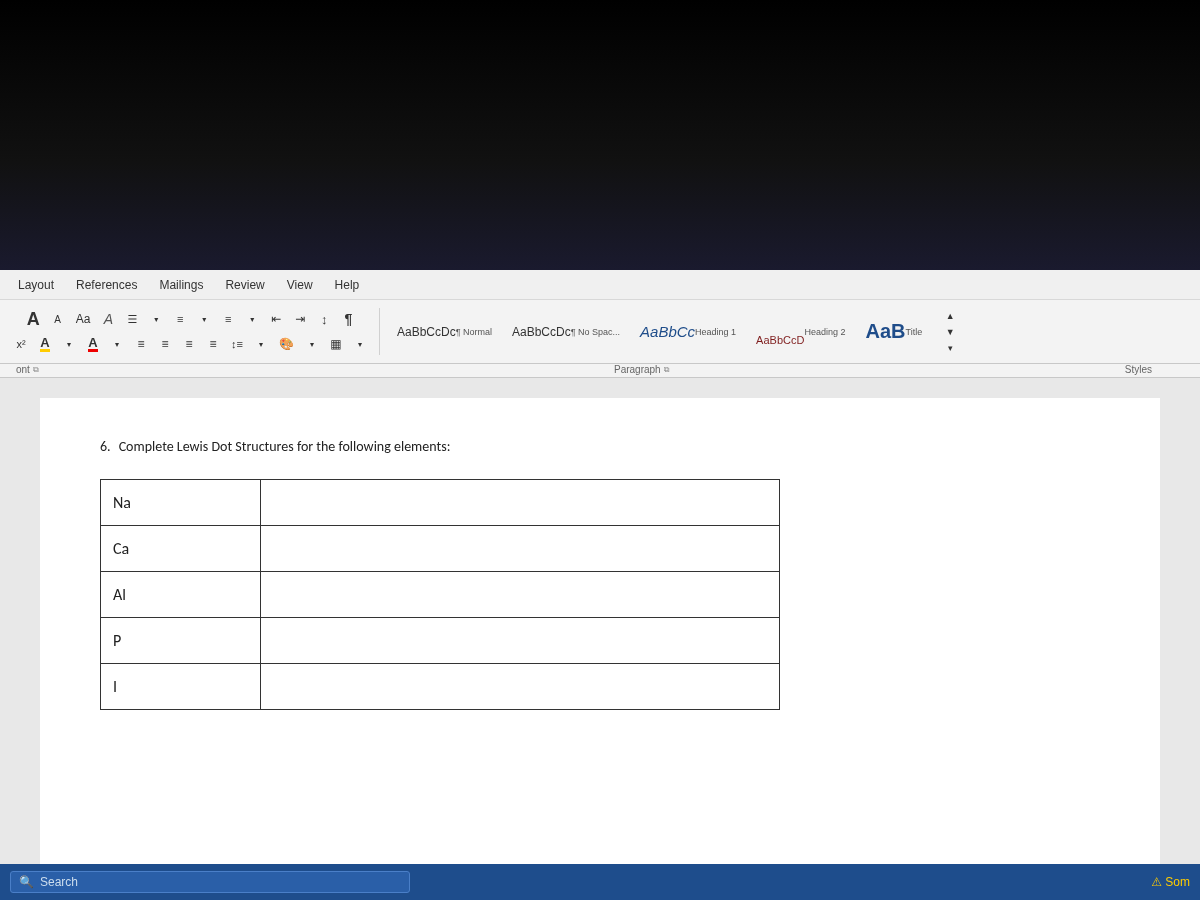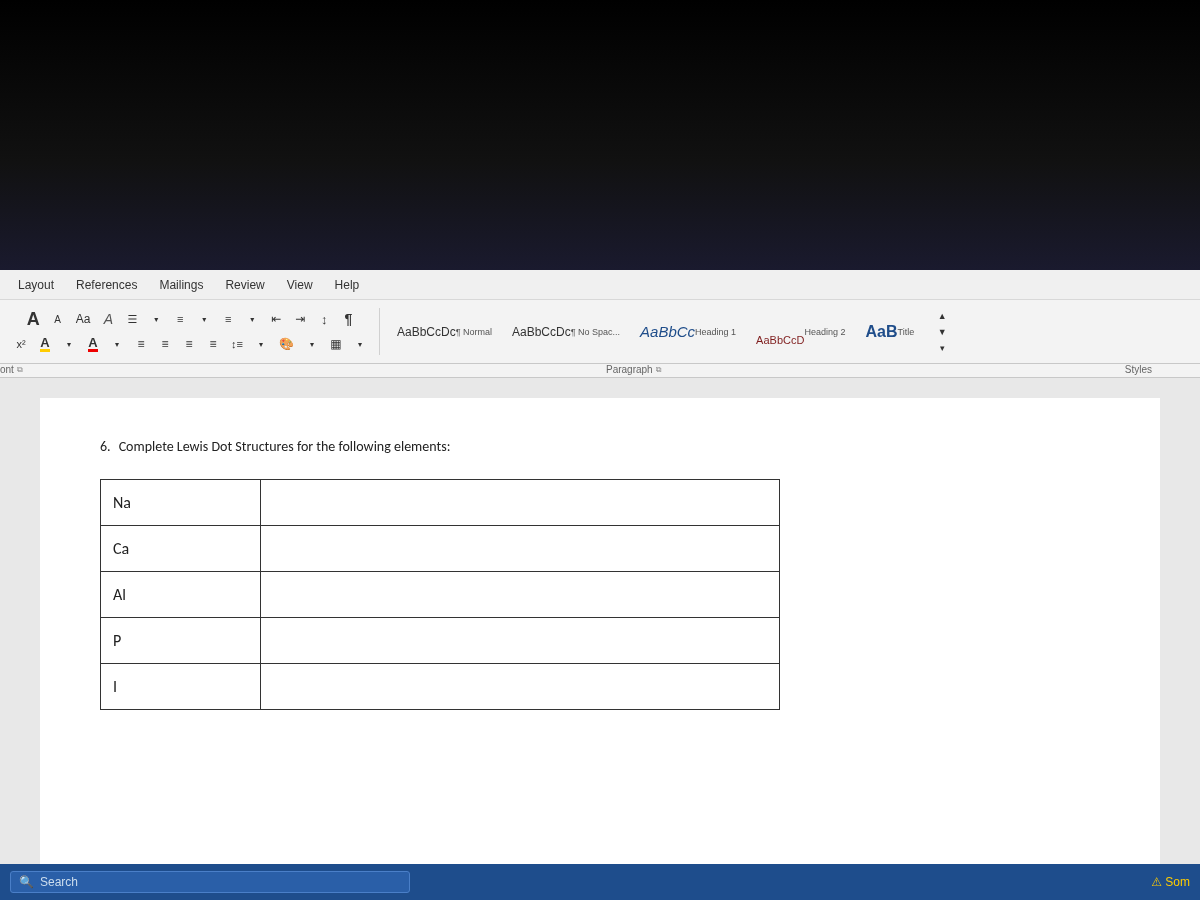--- a/index.html
+++ b/index.html
@@ -147,21 +147,21 @@
       font-style: italic;
     }
 
     .style-heading2 .style-preview {
       font-size: 11px;
       color: #7f1d1d;
       margin-top: 17px;
     }
 
     .style-title .style-preview {
-      font-size: 16px;
+      font-size: 20px;
       color: #1f4d8a;
       font-weight: bold;
     }
 
     
     .document-area {
       background: #e8e8e8;
       flex: 1;
       padding: 20px 40px;
       overflow-y: auto;
@@ -203,21 +203,21 @@
     }
 
     .ribbon-container {
       position: relative;
     }
 
     .bottom-section-bar {
       display: flex;
       justify-content: space-between;
       background: #f3f3f3;
-      padding: 0 8px 2px 0;
+      padding: 0 8px 2px 16px;
       border-bottom: 1px solid #c8c8c8;
       align-items: flex-end;
     }
 
     .section-label-item {
       font-size: 10px;
       color: #666;
       display: flex;
       align-items: center;
       gap: 3px;

